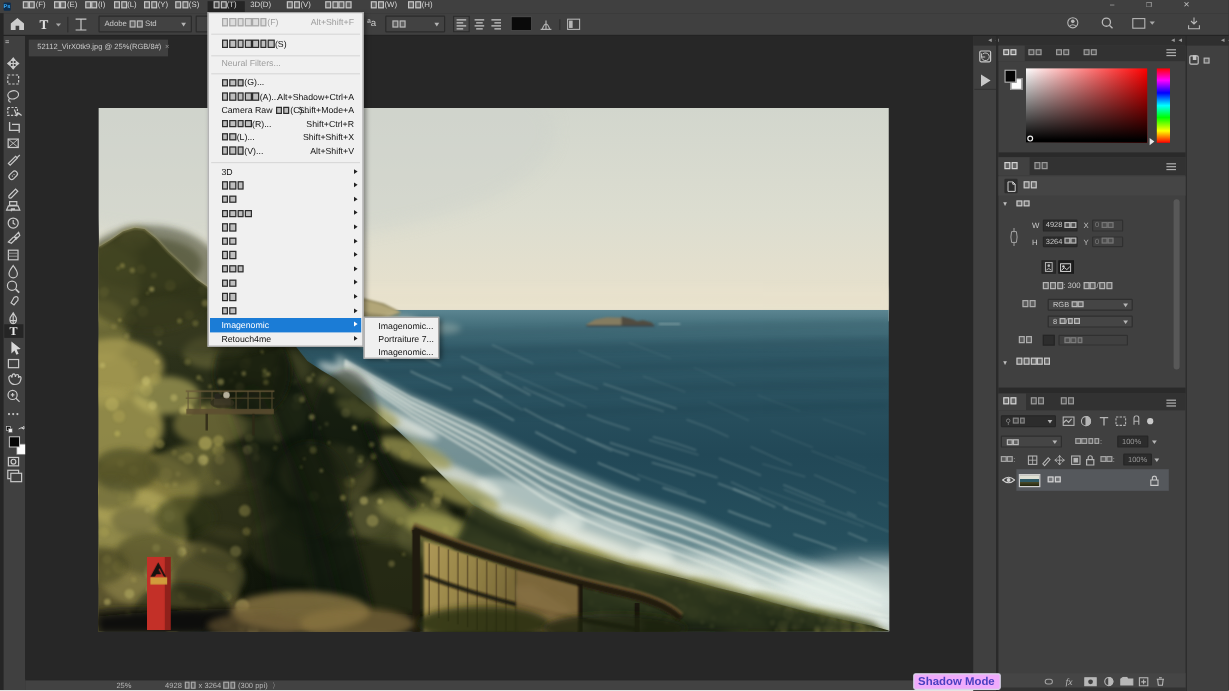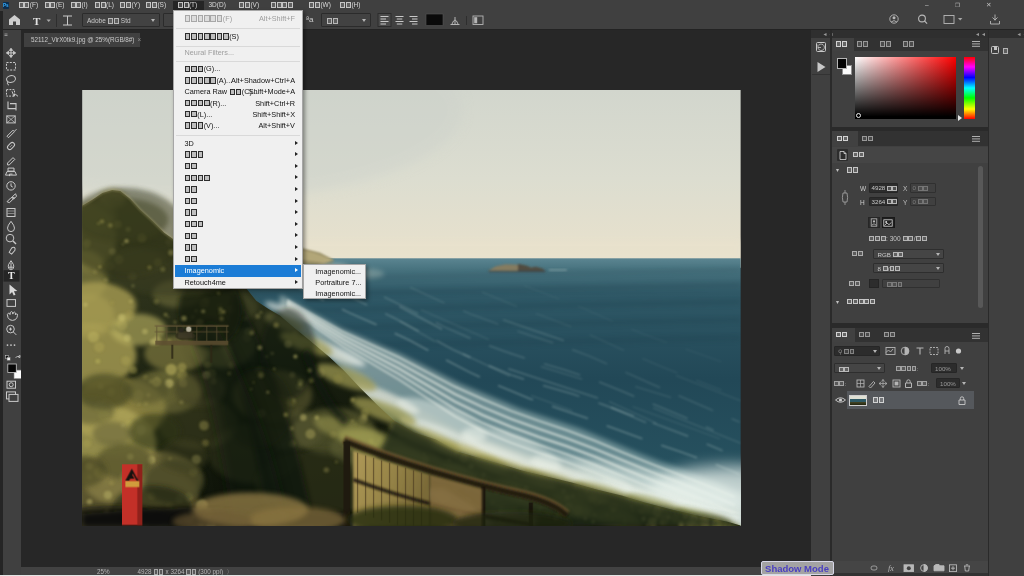--- a/index.html
+++ b/index.html
@@ -991,12 +991,12 @@
     <div class="it" style="top:1.2px">
       <i>Imagenomic...</i>
     </div>
     <div class="it" style="top:12.5px">
       <i>Portraiture 7...</i>
     </div>
     <div class="it" style="top:23.8px">
       <i>Imagenomic...</i>
     </div>
   </div>
-<div class="a" style="left:760.5px;top:560.8px;width:73px;height:14.7px;background:#a3a3a3;border-radius:2px;border:1px solid #d8d8e8;color:#4a3fc0;font-size:9.5px;line-height:13.5px;text-align:center;font-weight:bold">Shadow Mode</div>
+<div class="a" style="left:760.5px;top:560.8px;width:73px;height:14.7px;background:#f0abfc;border-radius:2px;border:1px solid #d8d8e8;color:#4a3fc0;font-size:9.5px;line-height:13.5px;text-align:center;font-weight:bold">Shadow Mode</div>
 </body></html>

